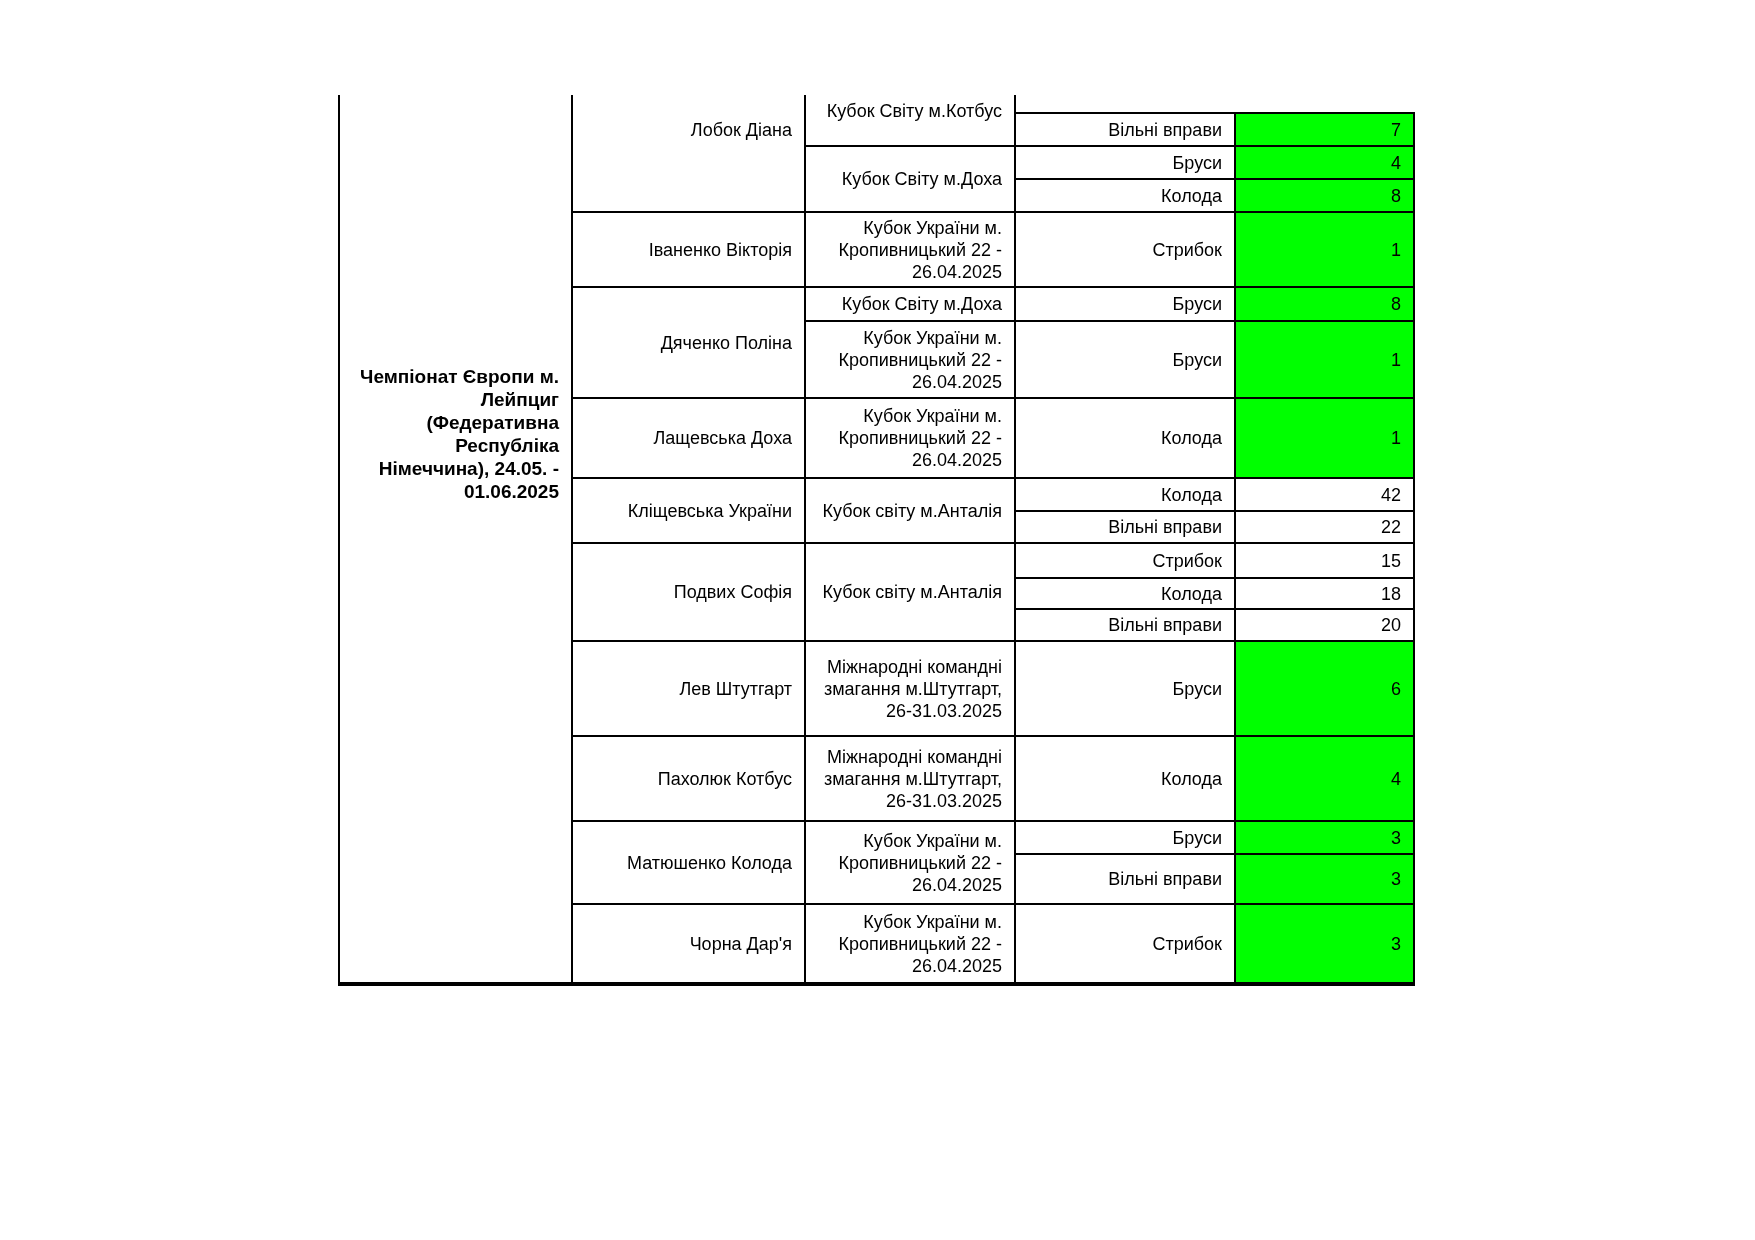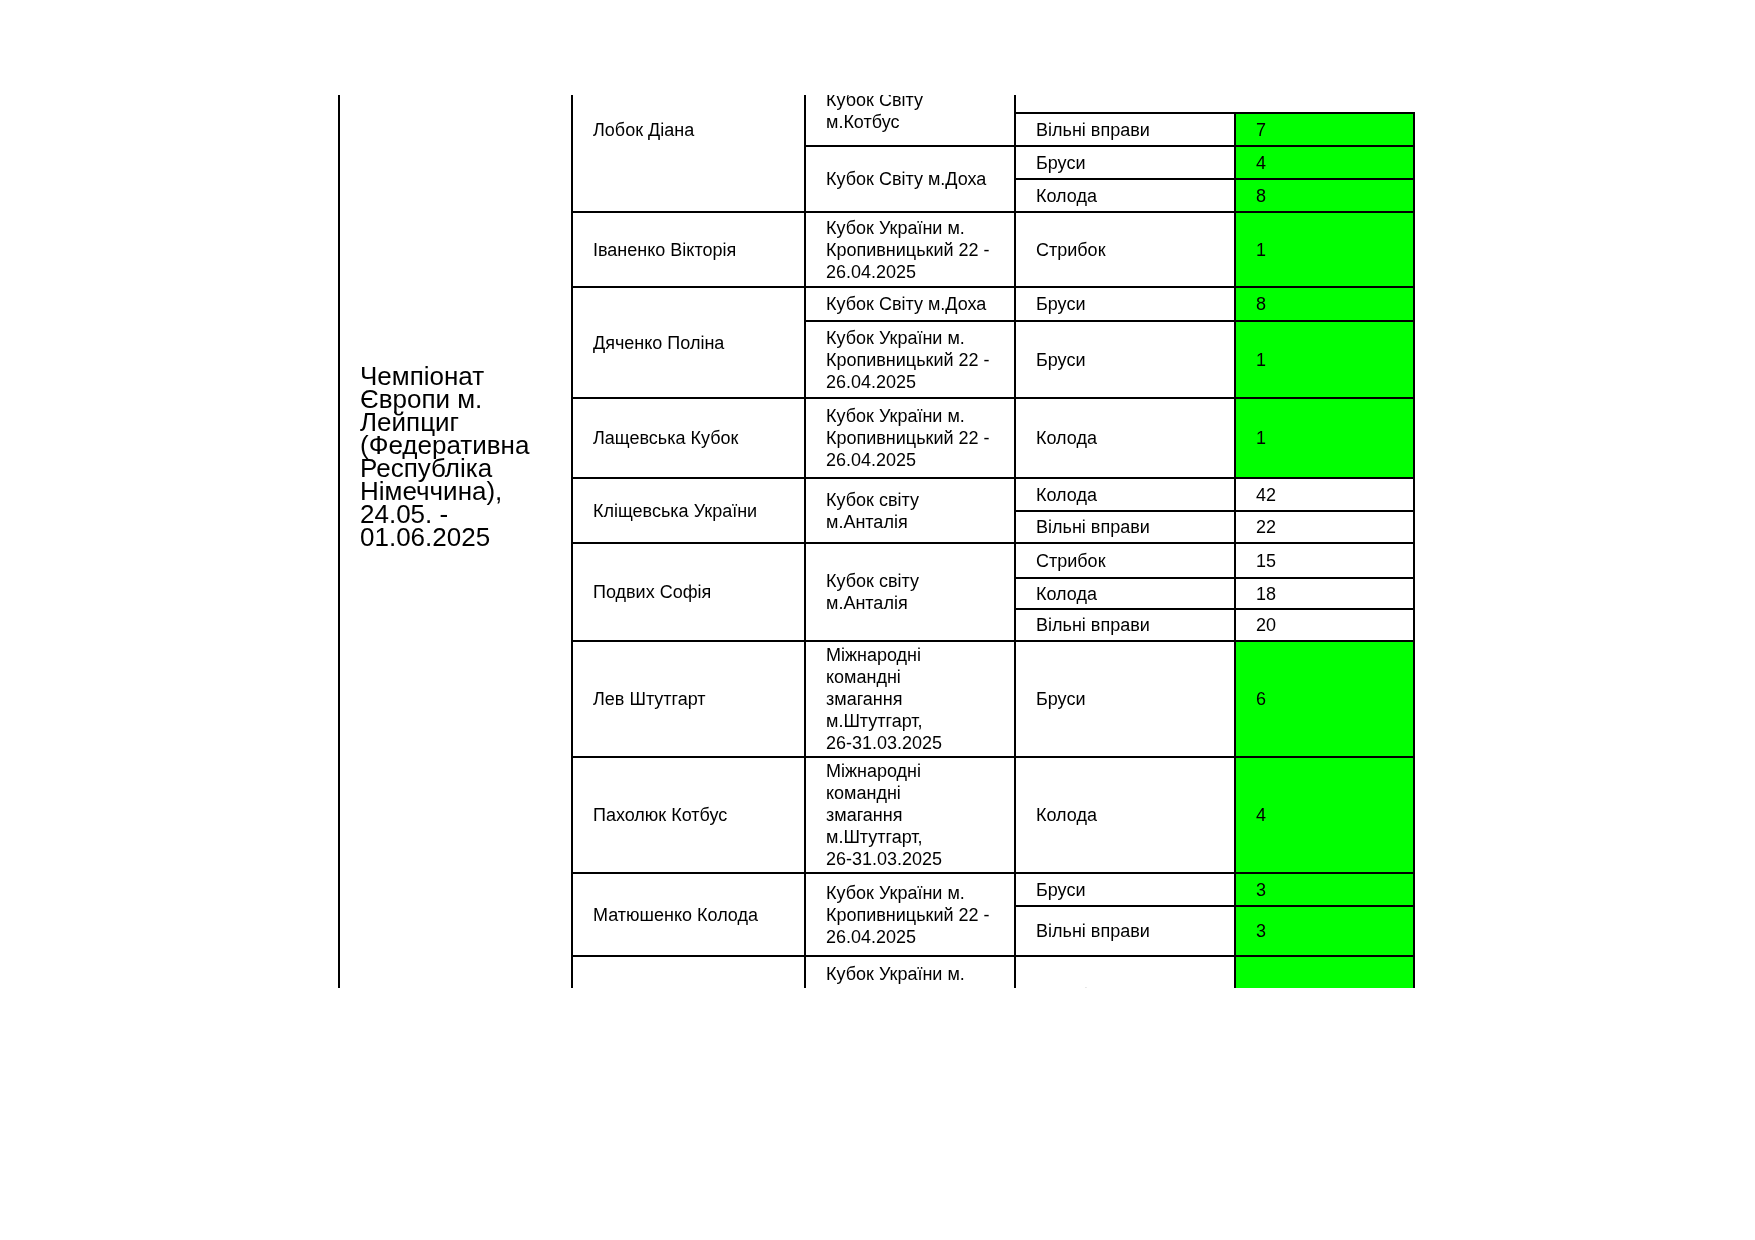--- a/index.html
+++ b/index.html
@@ -28,31 +28,31 @@
     overflow: hidden;
   }
   table.results {
     border-collapse: collapse;
     table-layout: fixed;
     width: 1075px;
     margin-top: -20px;
   }
   td {
     border: 2px solid #000000;
-    text-align: left;
+    text-align: right;
     vertical-align: middle;
     font-size: 18px;
     line-height: 22px;
-    padding: 2px 20px;
+    padding: 2px 12px;
     overflow: hidden;
     box-sizing: border-box;
   }
   td.c-champ {
-    font-weight: normal;
-    font-size: 26px;
+    font-weight: bold;
+    font-size: 19px;
     line-height: 23px;
     vertical-align: top;
     padding-top: 288px;
     border-bottom-width: 4px;
   }
   td.multiline { white-space: pre-line; }
   td.ghost { border: none; }
   tr.last td { border-bottom-width: 4px; }
   td.c-name-top {
     vertical-align: top;
@@ -121,21 +121,21 @@
 
         <tr style="height:77px">
           <td class="c-comp multiline">Кубок України м.
 Кропивницький 22 -
 26.04.2025</td>
           <td class="c-app">Бруси</td>
           <td class="c-val green" style="background: rgb(0, 255, 0);">1</td>
         </tr>
 
         <tr style="height:80px">
-          <td class="c-name">Лащевська Кубок</td>
+          <td class="c-name">Лащевська Доха</td>
           <td class="c-comp multiline">Кубок України м.
 Кропивницький 22 -
 26.04.2025</td>
           <td class="c-app">Колода</td>
           <td class="c-val green" style="background: rgb(0, 255, 0);">1</td>
         </tr>
 
         <tr style="height:33px">
           <td class="c-name" rowspan="2">Кліщевська України</td>
           <td class="c-comp" rowspan="2">Кубок світу м.Анталія</td>

